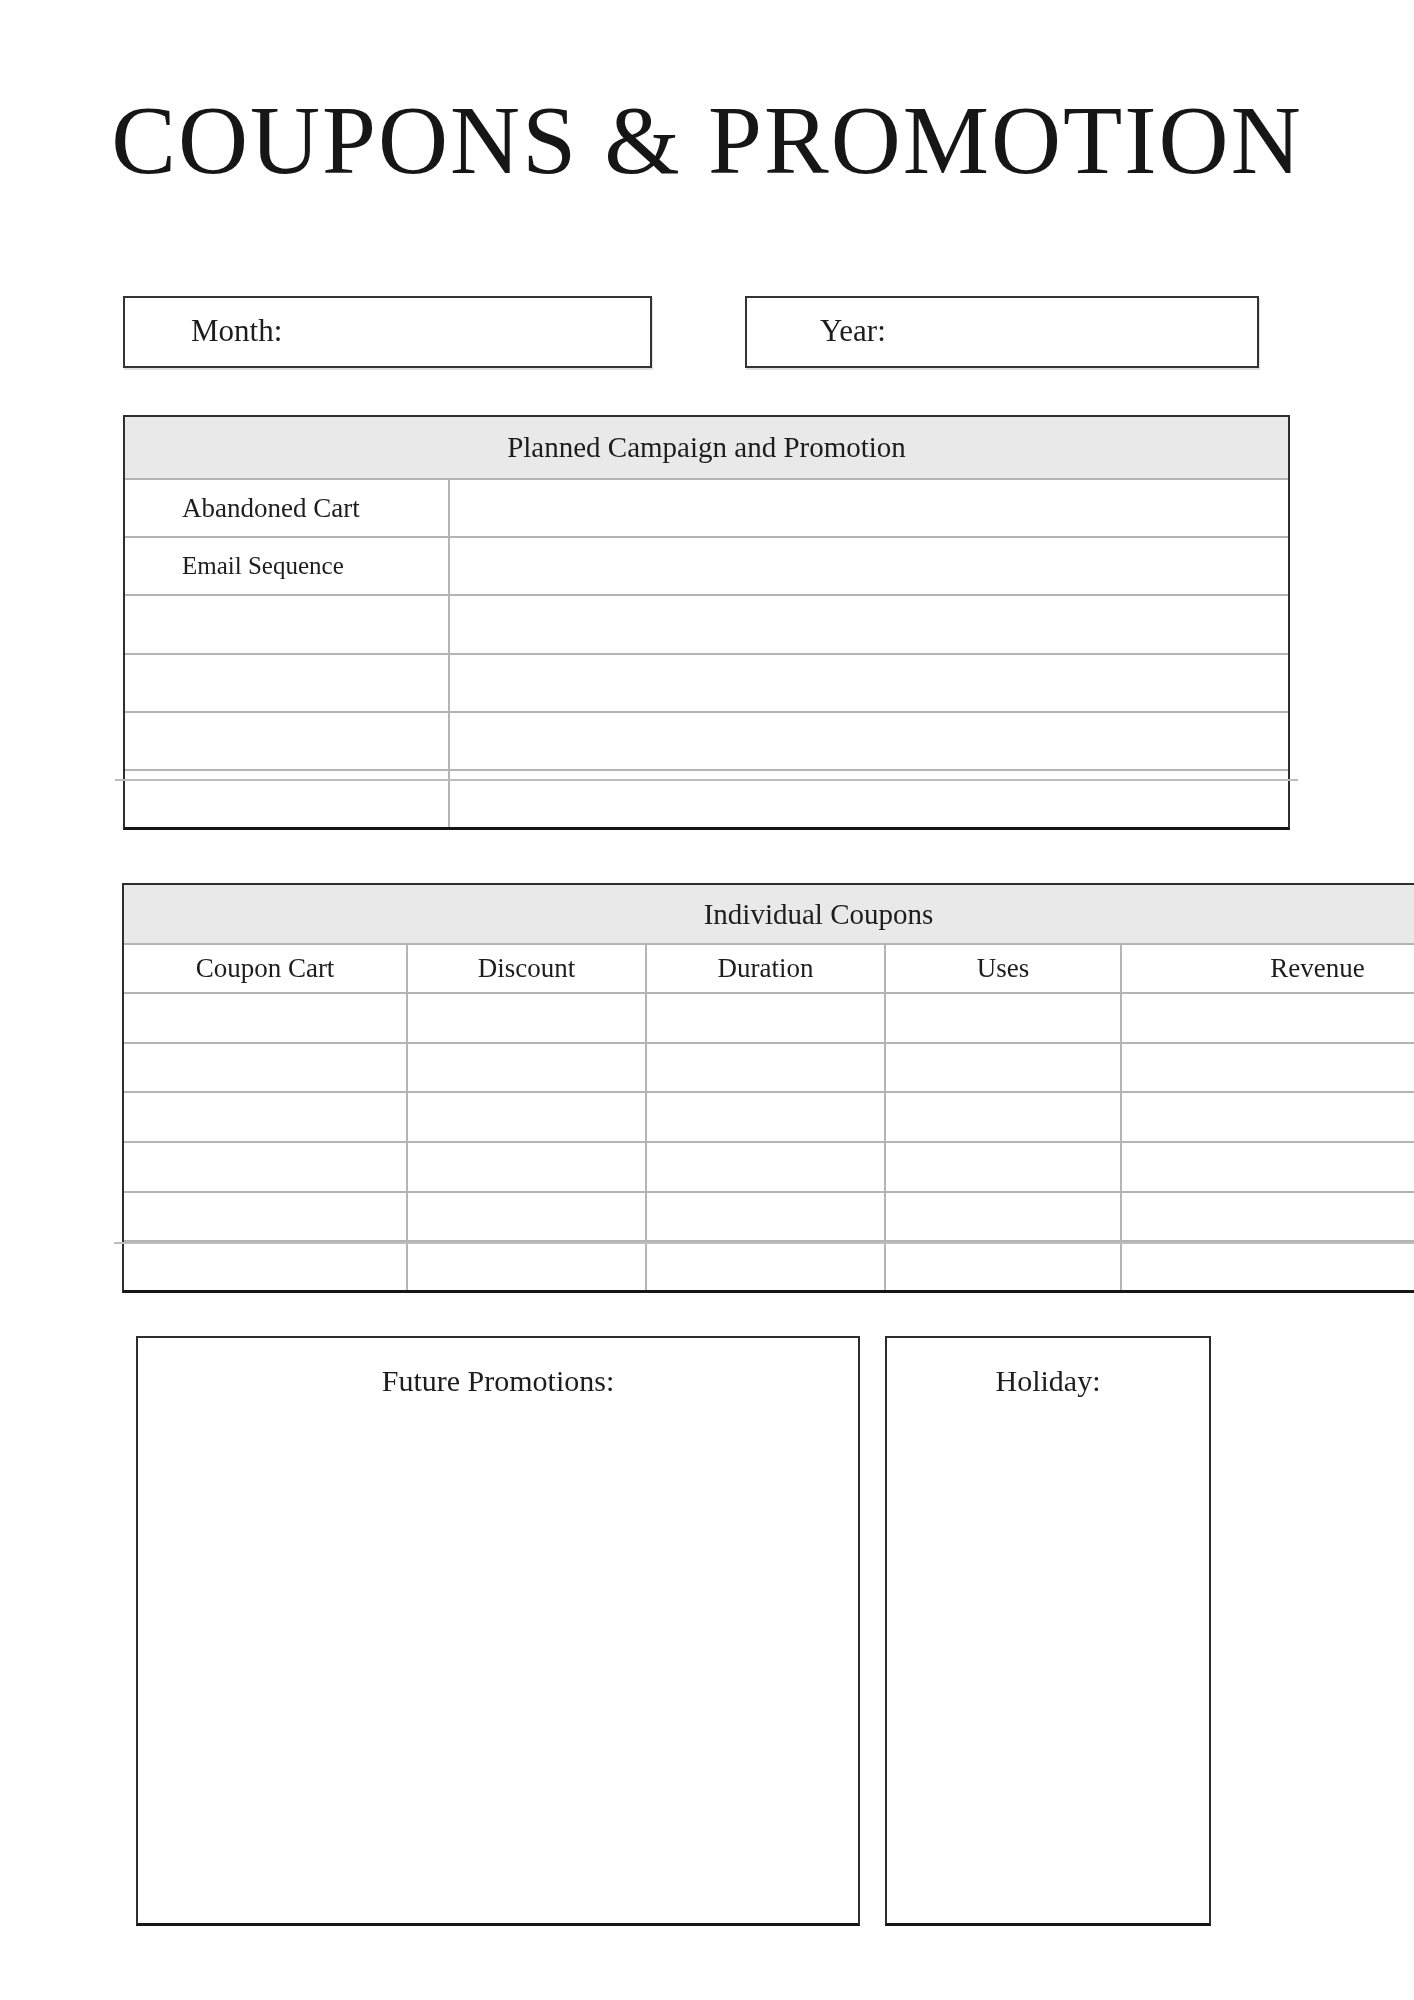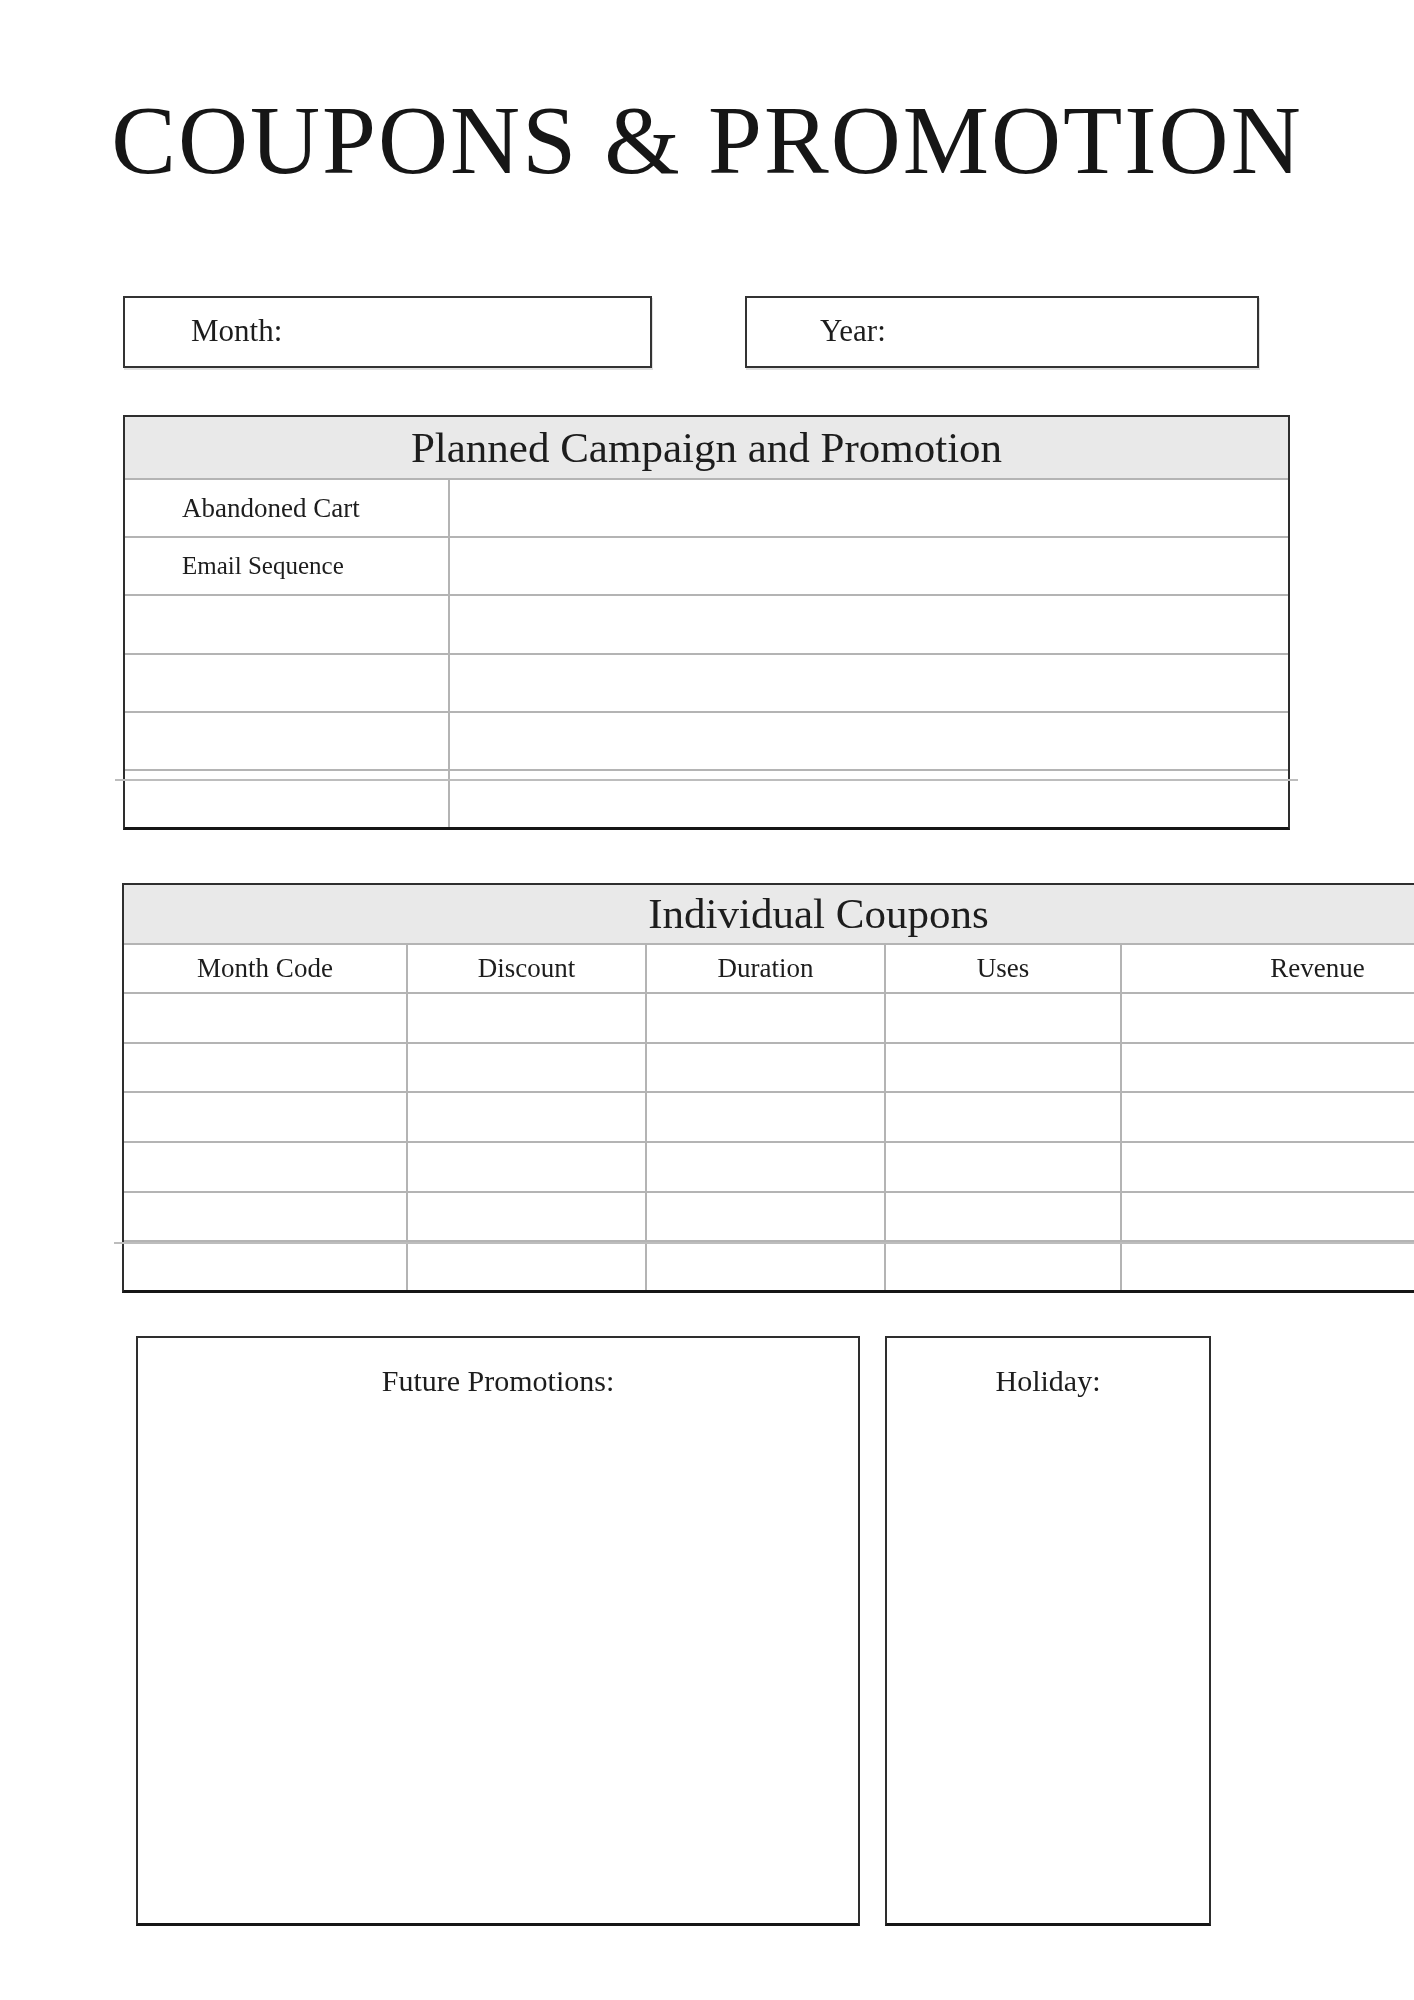--- a/index.html
+++ b/index.html
@@ -46,21 +46,21 @@
   .tbl {
     position: absolute;
     background: #ffffff;
     border: 2px solid #2e2e2e;
     border-bottom-width: 3px;
     border-bottom-color: #161616;
   }
   .tbl-title {
     background: #e9e9e9;
     text-align: center;
-    font-size: 43px;
+    font-size: 29px;
     border-bottom: 2px solid #b4b4b4;
     color: #1d1d1d;
   }
   .stray-line {
     position: absolute;
     left: -10px; width: calc(100% + 20px);
     height: 2px;
     background: #bdbdbd;
     z-index: 3;
   }
@@ -164,21 +164,21 @@
         <div class="pcell plabel"></div>
         <div class="pcell pvalue"></div>
       </div>
     </div>
     <div class="stray-line" style="top:362px;"></div>
   </section>
 
   <section class="tbl coupons-tbl">
     <div class="tbl-title">Individual Coupons</div>
     <div class="cgrid chead-row">
-      <div class="chead">Month Code</div>
+      <div class="chead">Coupon Cart</div>
       <div class="chead">Discount</div>
       <div class="chead">Duration</div>
       <div class="chead">Uses</div>
       <div class="chead">Revenue</div>
     </div>
     <div class="cgrid crow">
       <div class="ccell"></div>
       <div class="ccell"></div>
       <div class="ccell"></div>
       <div class="ccell"></div>

